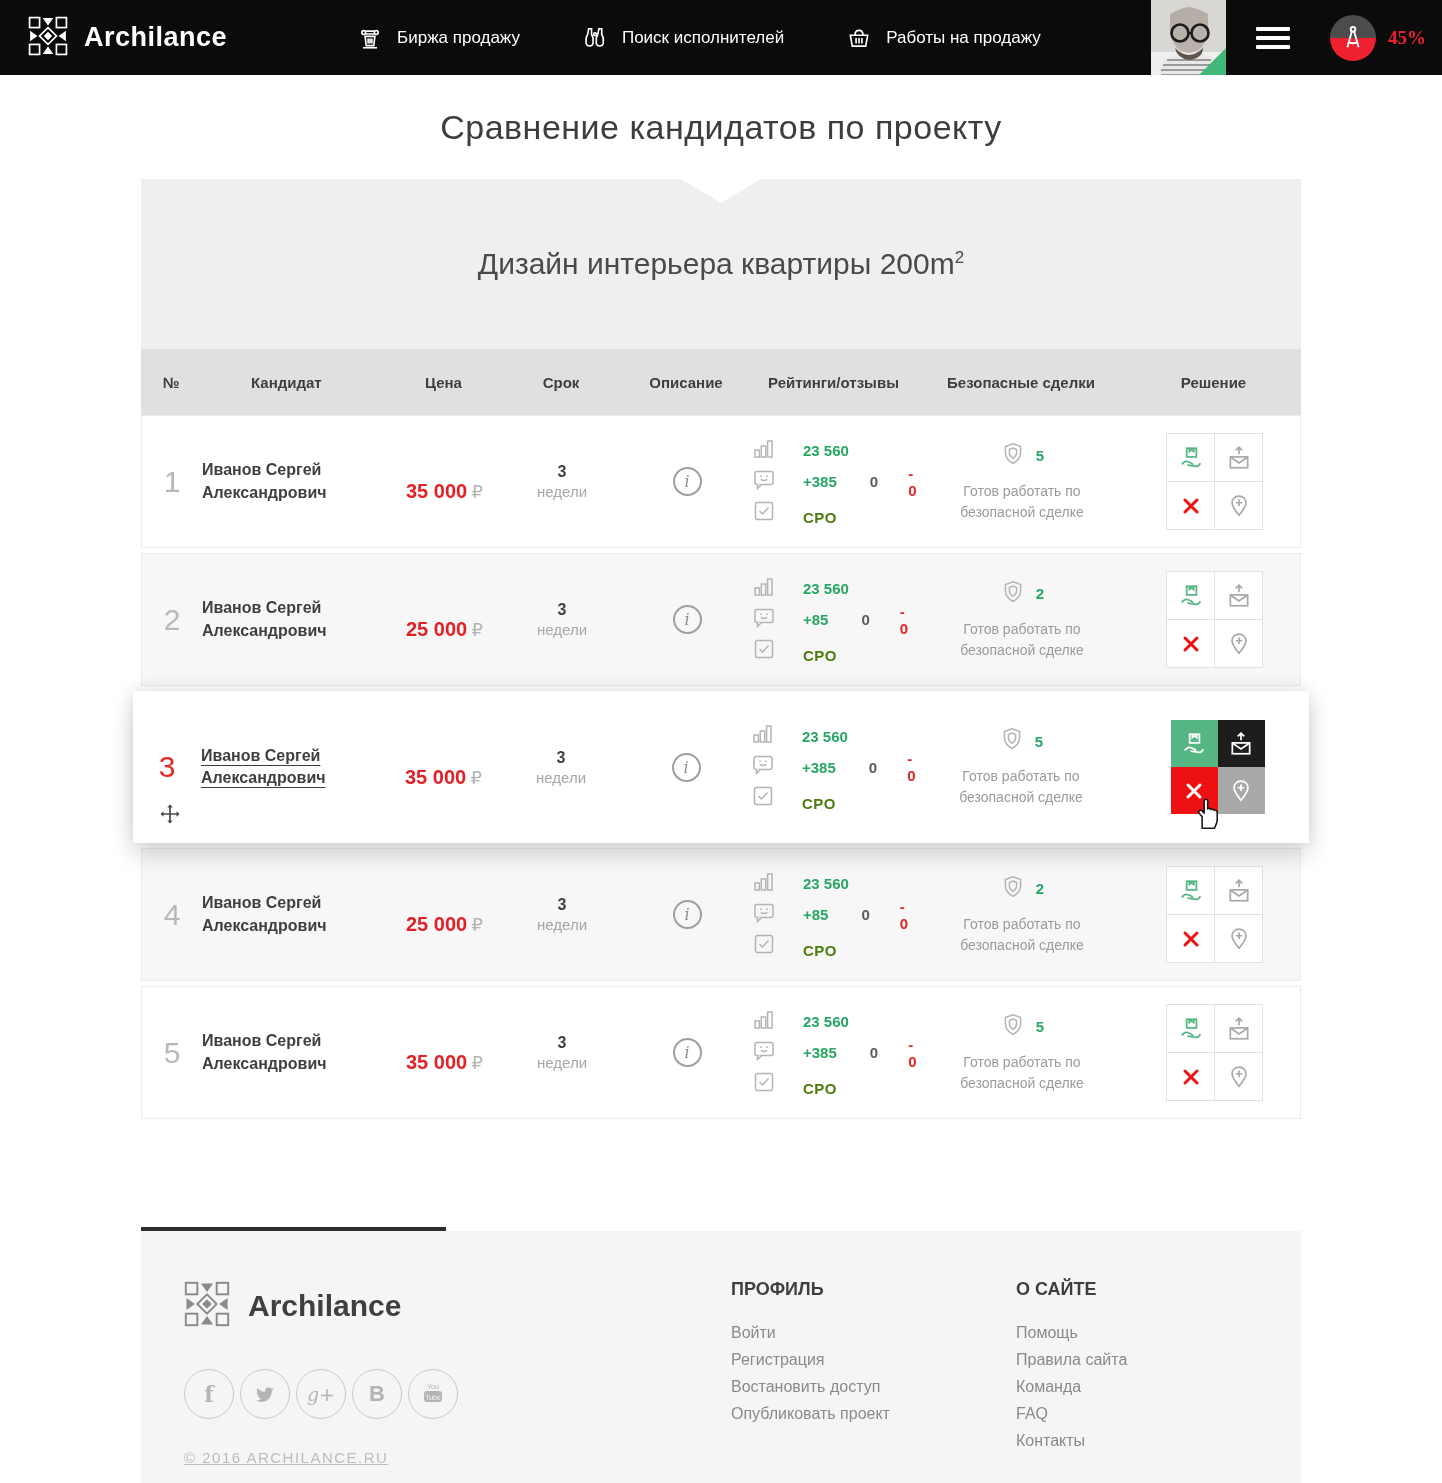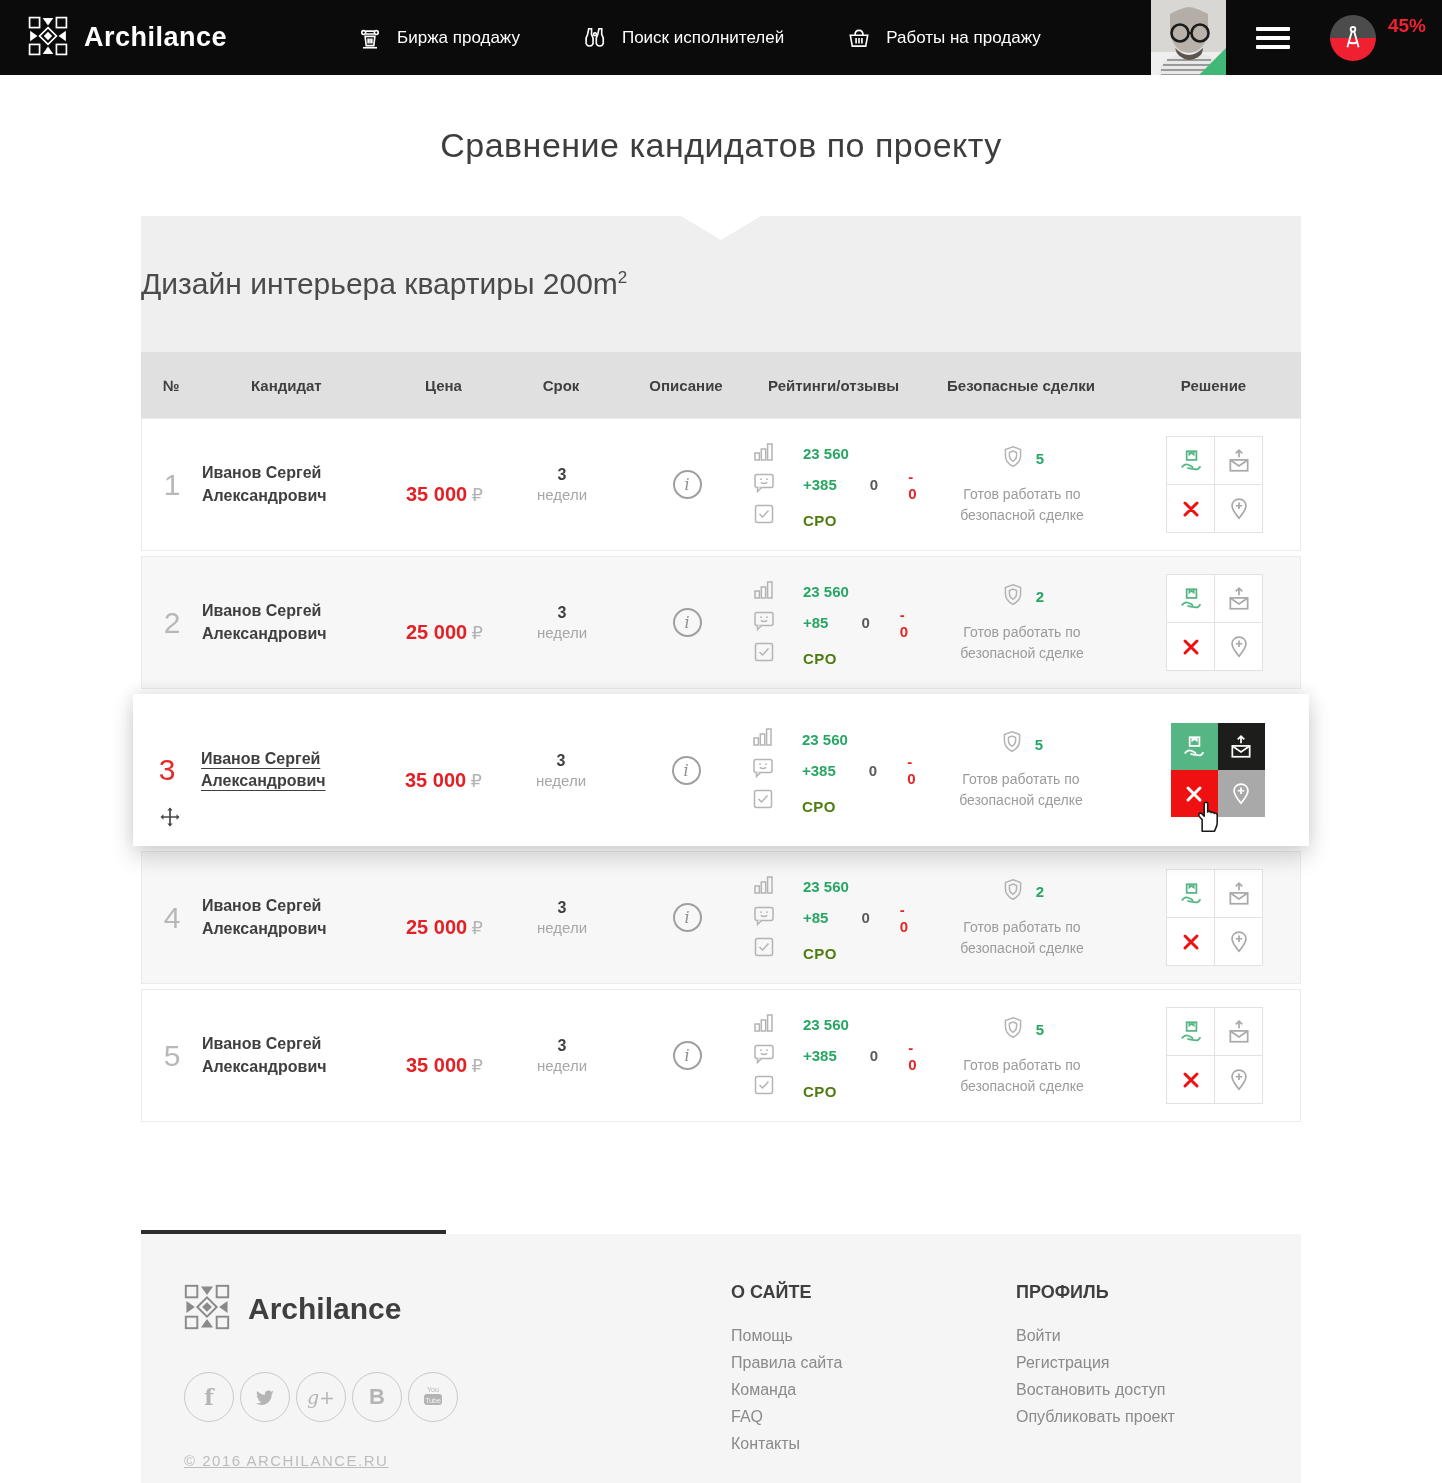--- a/index.html
+++ b/index.html
@@ -15,32 +15,32 @@
   }
   .brand { display:flex; align-items:center; gap:16px; }
   .brand-title { color:#fff; font-size:27px; font-weight:600; letter-spacing:.5px; }
   .nav { display:flex; align-items:center; margin-left:130px; gap:62px; }
   .nav-item { display:flex; align-items:center; gap:14px; color:#fff; font-size:17px; cursor:pointer; }
   .nav-item svg { display:block; }
   .header-right { margin-left:auto; display:flex; align-items:center; }
   .avatar { width:75px; height:75px; overflow:hidden; position:relative; flex:none; }
   .hamburger { width:34px; height:22px; margin:0 0 0 30px; display:flex; flex-direction:column; justify-content:space-between; cursor:pointer; }
   .hamburger span { display:block; height:4px; background:#fff; border-radius:1px; }
-  .progress-wrap { display:flex; gap:12px; margin:0 16px 0 40px; }
+  .progress-wrap { display:flex; align-items:center; gap:12px; margin:0 16px 0 40px;font-family:Liberation Serif, serif; }
   .progress-circle {
     width:46px; height:46px; border-radius:50%; overflow:hidden; position:relative;
     background:linear-gradient(to bottom, #4c4c4c 50%, #ef2131 50%);
     display:flex; align-items:center; justify-content:center; cursor:pointer;
   }
   .progress-label { color:#ef2131; font-size:19px; font-weight:bold; }
   
   .page { width:1160px; margin:0 auto; }
-  .title-wrap { height:141px; display:flex; align-items:center; justify-content:center; }
+  .title-wrap { height:104px; display:flex; align-items:center; justify-content:center; }
   .page-title { font-size:34px; font-weight:300; color:#3d3d3d; letter-spacing:.5px; }
-  .band { height:136px; background:#f0efef; position:relative; display:flex; align-items:center; }
+  .band { height:170px; background:#f0efef; position:relative; display:flex; align-items:center; justify-content:center; }
   .band-notch {
     position:absolute; top:0; left:50%; transform:translateX(-50%);
     width:0; height:0; border-left:40px solid transparent; border-right:40px solid transparent;
     border-top:24px solid #ffffff;
   }
   .project-title { font-size:30px; font-weight:300; color:#4a4a4a; }
   .project-title sup { font-size:17px; }
   
   .cols { display:grid; grid-template-columns:60px 185px 115px 120px 130px 165px 210px 175px; }
   .thead { background:#e0e0e0; height:66px; align-items:center; }
@@ -735,29 +735,29 @@
           <svg width="28" height="28" viewBox="0 0 28 28">
             <text x="14" y="9" text-anchor="middle" font-size="7" fill="#b4b4b4" font-family="Liberation Sans, sans-serif">You</text>
             <rect x="5" y="11" width="18" height="11" rx="3" fill="#b4b4b4"></rect>
             <text x="14" y="19.5" text-anchor="middle" font-size="7" fill="#f5f5f5" font-family="Liberation Sans, sans-serif">Tube</text>
           </svg>
         </div>
       </div>
       <div class="copyright">© 2016 ARCHILANCE.RU</div>
     </div>
     <div>
+      <div class="f-col-title">ПРОФИЛЬ</div>
+      <div class="f-link">Войти</div>
+      <div class="f-link">Регистрация</div>
+      <div class="f-link">Востановить доступ</div>
+      <div class="f-link">Опубликовать проект</div>
+    </div>
+    <div>
       <div class="f-col-title">О САЙТЕ</div>
       <div class="f-link">Помощь</div>
       <div class="f-link">Правила сайта</div>
       <div class="f-link">Команда</div>
       <div class="f-link">FAQ</div>
       <div class="f-link">Контакты</div>
     </div>
-    <div>
-      <div class="f-col-title">ПРОФИЛЬ</div>
-      <div class="f-link">Войти</div>
-      <div class="f-link">Регистрация</div>
-      <div class="f-link">Востановить доступ</div>
-      <div class="f-link">Опубликовать проект</div>
-    </div>
   </div>
 
 </div>
 
 </body></html>

